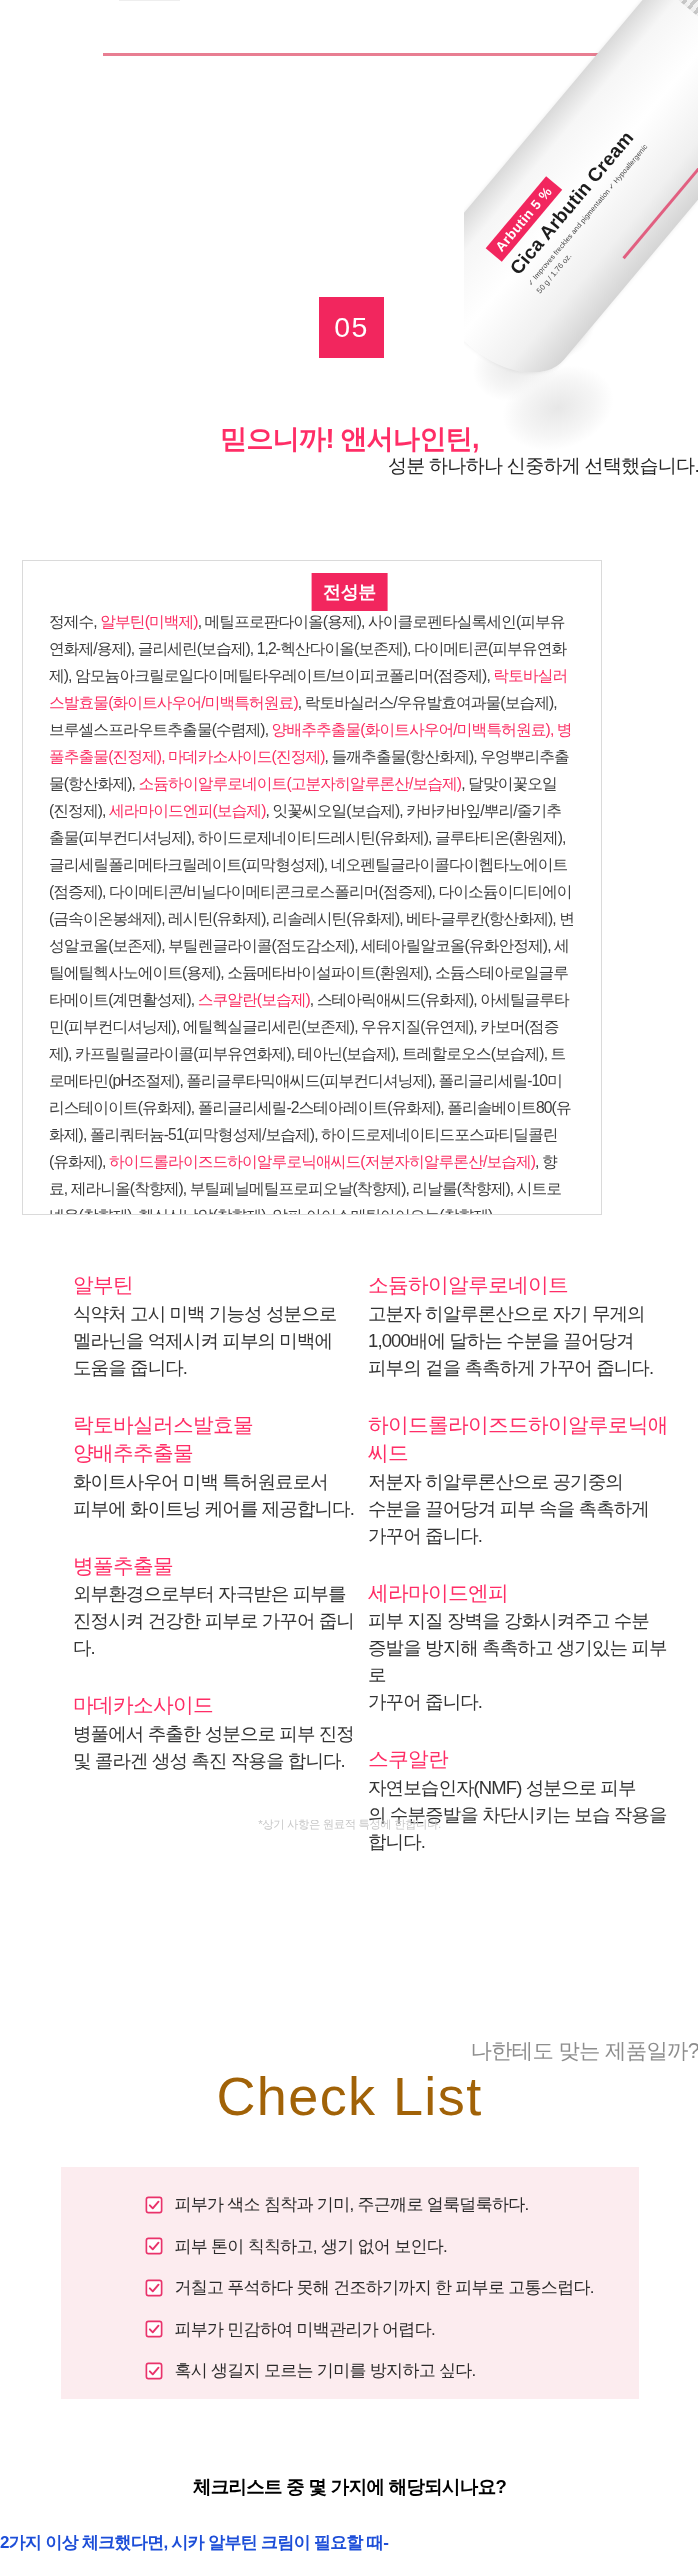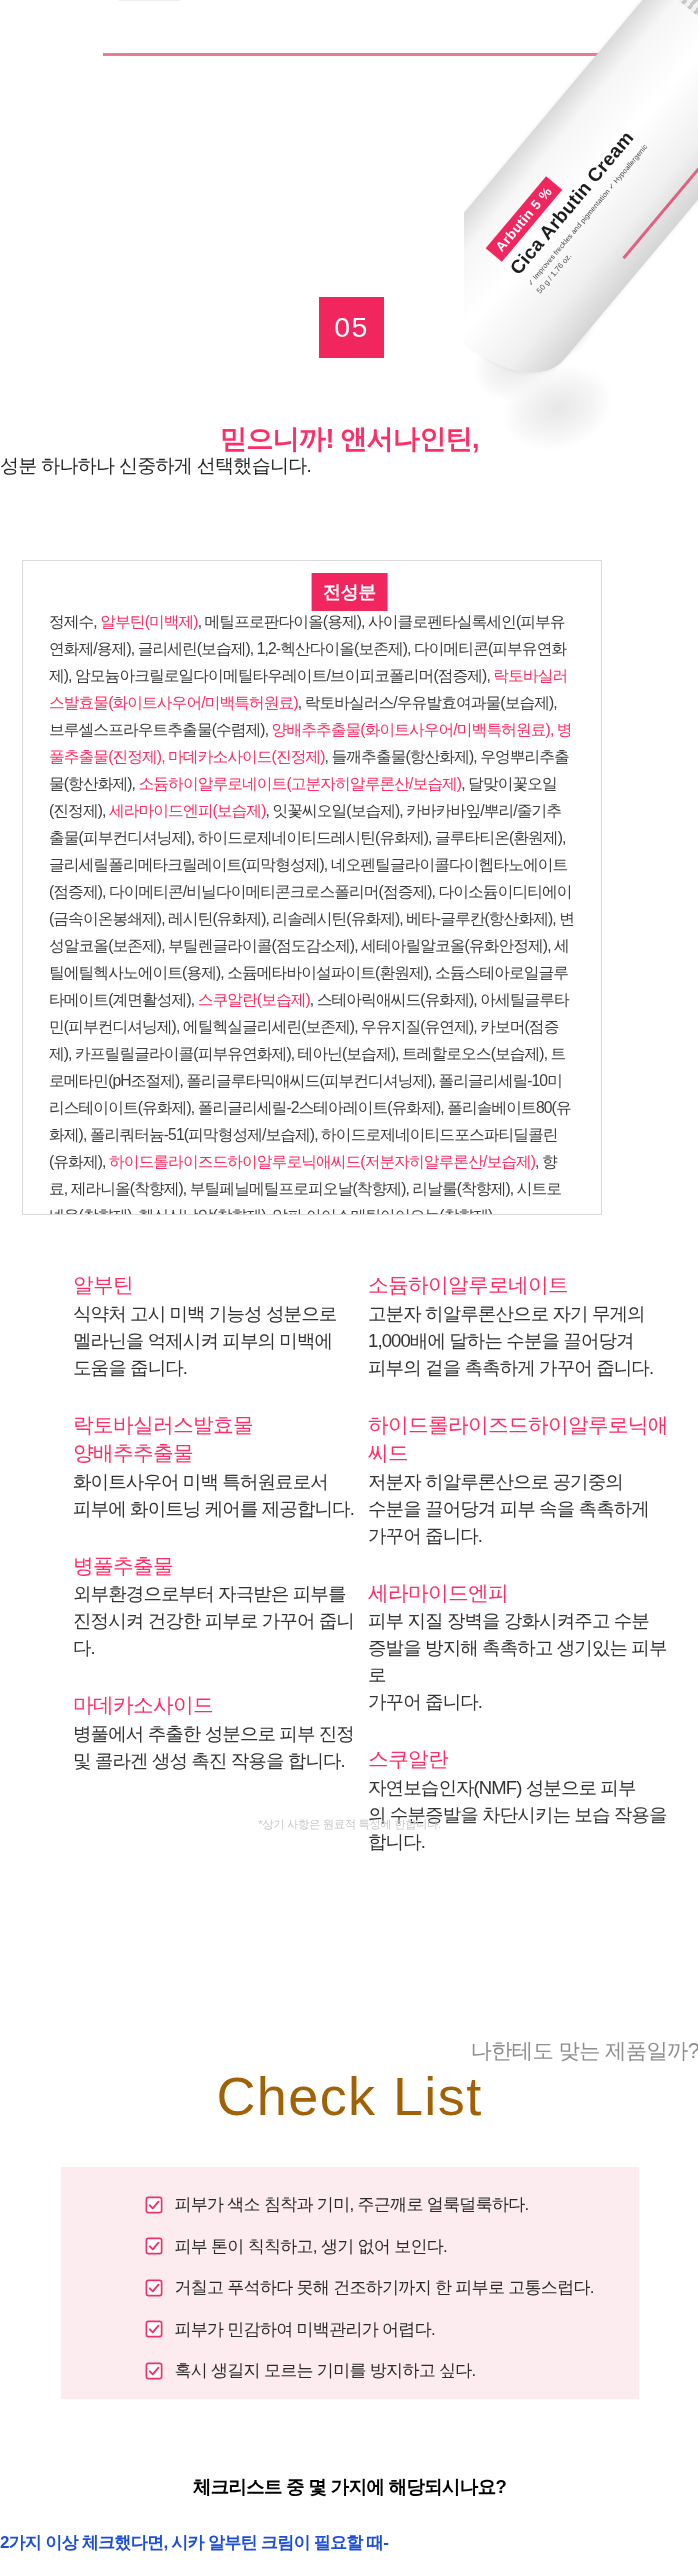--- a/index.html
+++ b/index.html
@@ -32,21 +32,21 @@
   .claims { font-size:7.1px; color:#444; margin-top:4.3px; letter-spacing:0.1px; }
   .psize { font-size:7.8px; color:#555; margin-top:2.9px; }
 
   
   .num-badge { position:absolute; top:297px; left:319px; width:65px; height:61px; background:#f2265e;
     color:#fff; font-size:28.5px; letter-spacing:1.4px; display:flex; align-items:center; justify-content:center; }
   .intro-title { position:absolute; top:374px; left:0; width:100%; text-align:center;
     color:#ff2d66; font-size:27px; font-weight:800; letter-spacing:-0.7px;margin-top:47px; }
   .intro-line1 { position:absolute; top:426px; left:0; width:100%; text-align:center;
     font-size:19px; color:#262626; letter-spacing:-0.7px; }
-  .intro-line2 { position:absolute; top:453px; left:0; width:100%; text-align:left;
+  .intro-line2 { position:absolute; top:453px; left:0; width:100%; text-align:right;
     font-size:19px; color:#262626; letter-spacing:-0.7px; }
   .intro-emph  { position:absolute; top:482px; left:0; width:100%; text-align:center;
     font-size:22px; color:#111; font-weight:800; letter-spacing:-0.7px; }
 
   
   .ing-tag { position:absolute; top:573px; left:50%; transform:translateX(-50%); z-index:2;
     background:#f2265e; color:#ffffff; font-size:18px; font-weight:bold; padding:7.1px 12px; letter-spacing:-0.4px; }
   .ing-box { position:absolute; top:560px; left:22px; width:580px; height:655px; background:#fff;
     border:1.4px solid #dadada; padding:47px 26px 21.4px 26px; overflow:hidden; }
   .ing-text { font-size:15.7px; line-height:27px; color:#3c3c3c; letter-spacing:-0.9px; text-align:left; }

